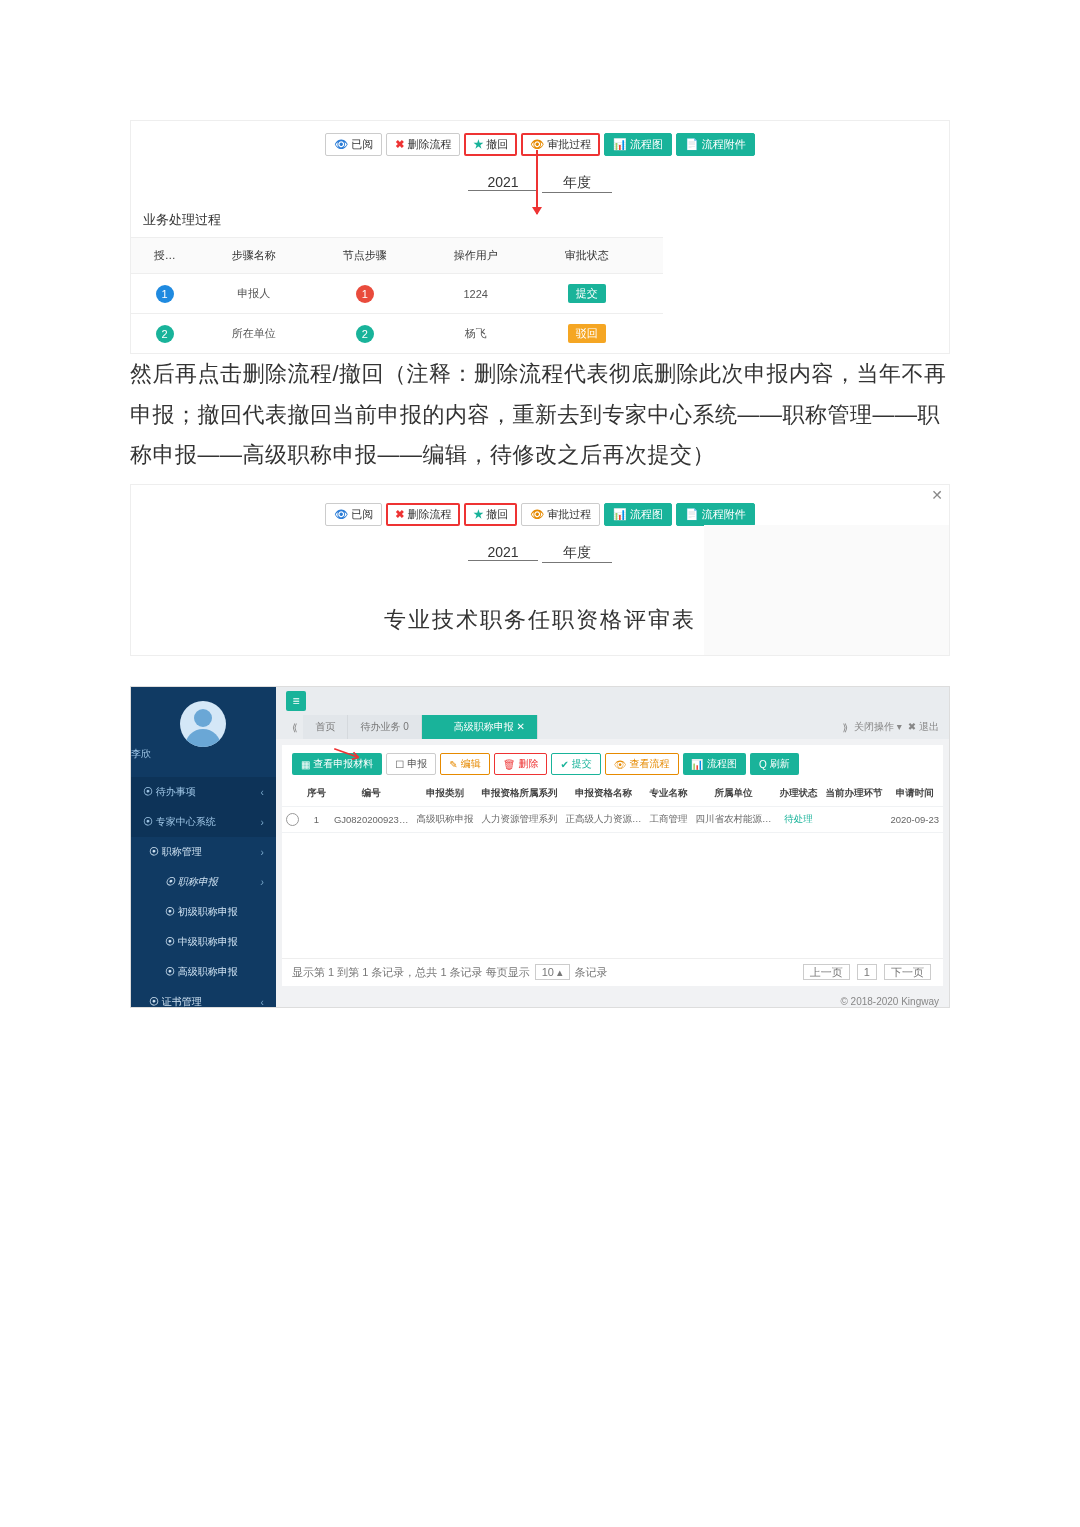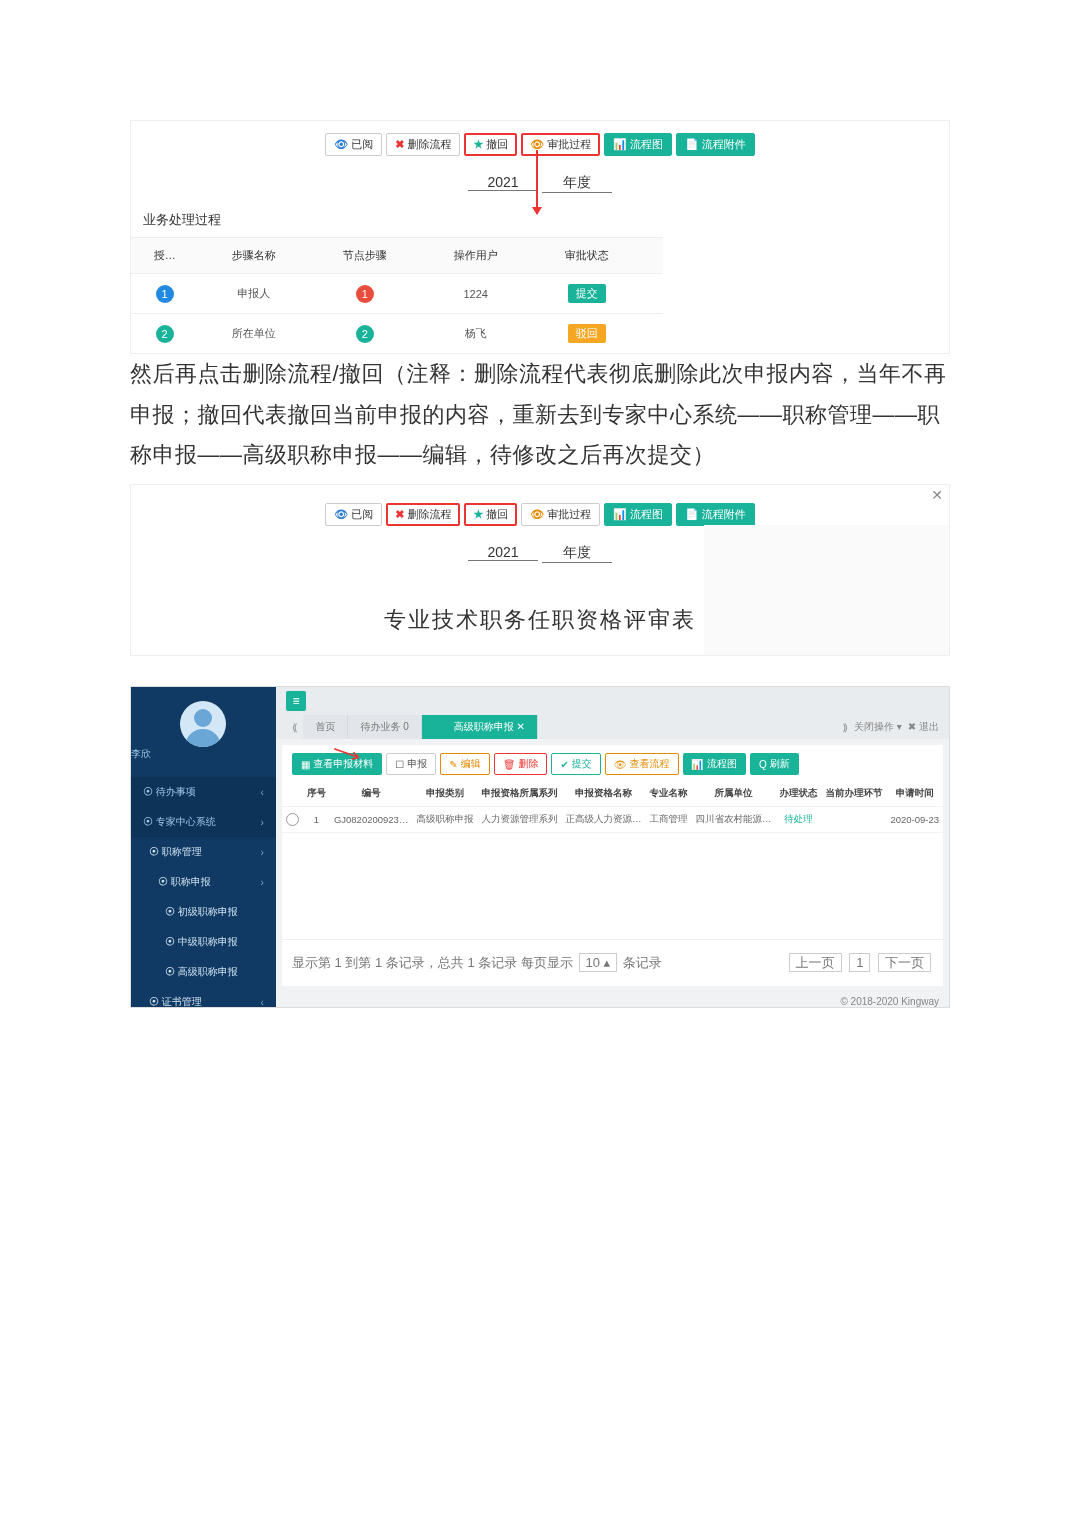--- a/index.html
+++ b/index.html
@@ -212,21 +212,21 @@
     width:11px;height:11px;border:1px solid #999;border-radius:50%;
     display:inline-block;vertical-align:middle;
   }
   .red-arrow2{
     position:absolute; width:36px; height:14px; pointer-events:none;
   }
   .red-arrow2 svg{width:100%;height:100%;}
   
   .pager{
     display:flex; justify-content:space-between; align-items:center;
-    padding:14px 10px; background:#fff; margin:0 6px; font-size:13px; color:#777;
+    padding:6px 10px; background:#fff; margin:0 6px; font-size:11px; color:#777;
     border-top:1px solid #eee;
   }
   .pager .pbox{border:1px solid #ccc; padding:1px 6px; margin:0 2px;}
   .copyright{
     text-align:right; font-size:10px; color:#888; padding:10px 10px 0;
   }
 </style>
 </head>
 <body>
 
@@ -354,21 +354,21 @@
             <span class="chev">‹</span>
           </div>
           <div class="nav-item top" style="padding-left: 12px;">
             <span>⦿ 专家中心系统</span>
             <span class="chev">›</span>
           </div>
           <div class="nav-item" style="padding-left: 18px;">
             <span>⦿ 职称管理</span>
             <span class="chev">›</span>
           </div>
-          <div class="nav-item" style="padding-left: 27px;">
+          <div class="nav-item" style="padding-left: 34px; font-style: italic;">
             <span>⦿ 职称申报</span>
             <span class="chev">›</span>
           </div>
           <div class="nav-item" style="padding-left: 34px;">
             <span>⦿ 初级职称申报</span>
           </div>
           <div class="nav-item" style="padding-left: 34px;">
             <span>⦿ 中级职称申报</span>
           </div>
           <div class="nav-item" style="padding-left: 34px;">

